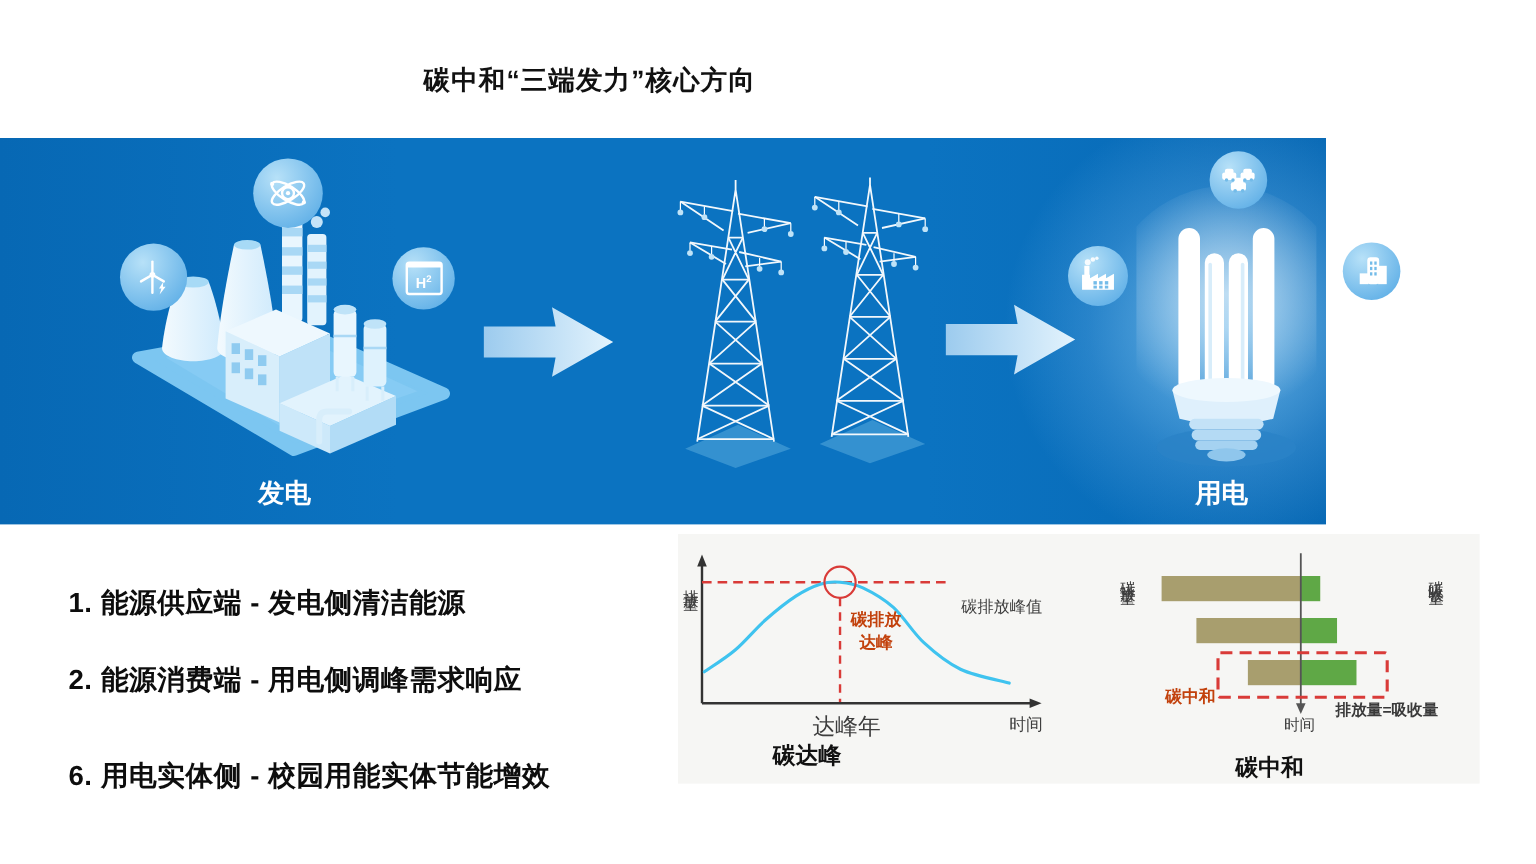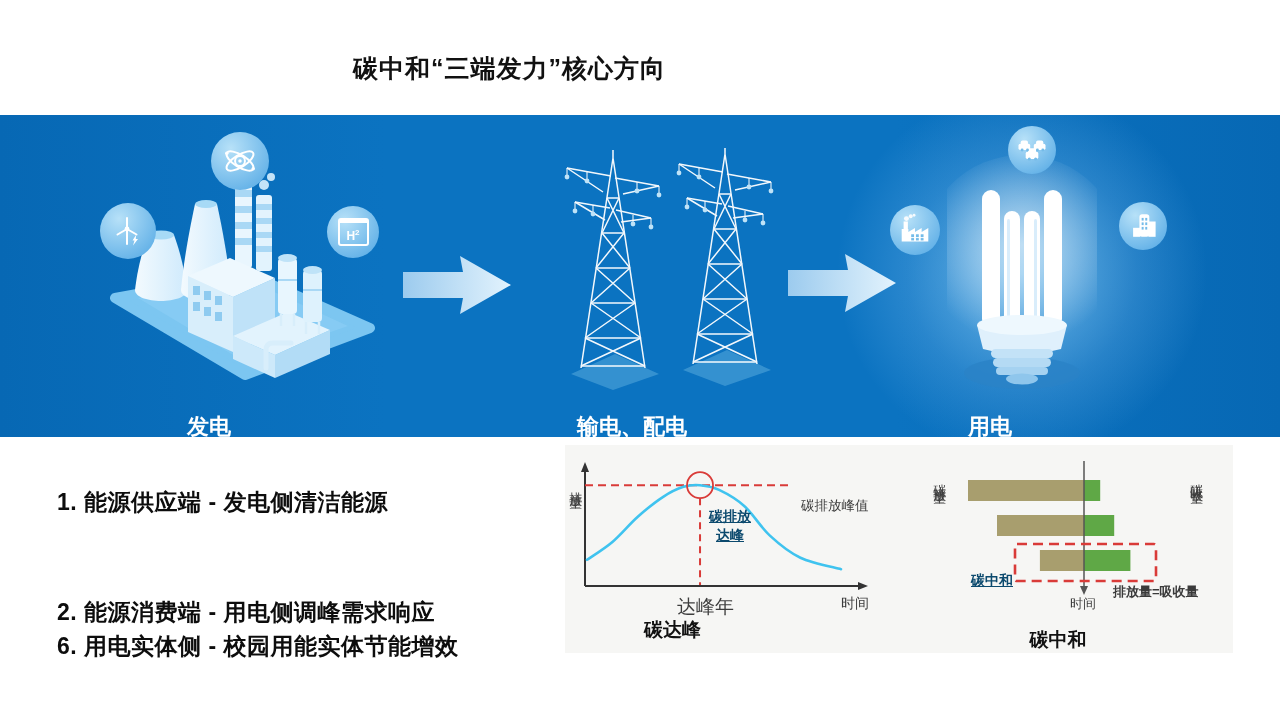--- a/index.html
+++ b/index.html
@@ -5,30 +5,30 @@
   html,body{margin:0;padding:0;}
   body{
     width:1280px;height:720px;position:relative;overflow:hidden;
     background:#ffffff;
     font-family:"Liberation Sans","DejaVu Sans",sans-serif;
     -webkit-font-smoothing:antialiased;
   }
   .abs{position:absolute;}
 
   
-  .slide-title{left:353px;top:52px;font-size:25px;font-weight:bold;color:#111;letter-spacing:1px;}
+  .slide-title{left:353px;top:52px;font-size:22px;font-weight:bold;color:#111;letter-spacing:1px;}
 
   
   .banner{
-    left:0;top:115px;width:1280px;height:322px;
+    left:0;top:115px;width:1105px;height:322px;
     background:
       radial-gradient(circle 185px at 1022px 158px, rgba(130,198,242,.85), rgba(110,180,235,.30) 62%, rgba(110,180,235,0) 100%),
       linear-gradient(90deg,#0768b4 0%,#0b73c1 30%,#0b73c1 70%,#0768b4 100%);
   }
-  .stage-label{top:297px;height:30px;color:#fff;font-size:22px;font-weight:bold;line-height:30px;}
+  .stage-label{top:281px;height:30px;color:#fff;font-size:22px;font-weight:bold;text-align:center;line-height:30px;}
   .lbl-gen{left:187px;width:100px;}
   .lbl-trans{left:577px;width:160px;}
   .lbl-use{left:968px;width:100px;}
 
   
   .icon-circle{
     border-radius:50%;
     background:radial-gradient(circle at 34% 28%, #b7e1f8, #66b3e8 78%);
     display:flex;align-items:center;justify-content:center;
   }
@@ -36,26 +36,26 @@
     border:2px solid #fff;border-radius:3px;width:27px;height:21px;
     color:#fff;font-size:12px;font-weight:bold;text-align:center;line-height:19px;
     border-top-width:5px;
   }
   .h2-frame sup{font-size:8px;}
 
   
   .charts-panel{left:565px;top:445px;width:668px;height:208px;background:#f6f6f4;}
   .chart-label{color:#3d3d3d;font-size:13px;line-height:1.25;}
   .v-label{writing-mode:vertical-rl;text-orientation:upright;letter-spacing:3px;}
-  .red-note{color:#0c4a6e;font-weight:bold;font-size:14px;line-height:1.35;text-decoration:underline;}
+  .red-note{color:#c2410c;font-weight:bold;font-size:14px;line-height:1.35;}
   .chart-title{font-size:19px;font-weight:bold;color:#111;text-align:center;}
 
   
   .key-point{left:57px;font-size:23px;font-weight:bold;color:#0d0d0d;letter-spacing:.5px;margin-top:12px;}
-  .kp1{top:475px;} .kp2{top:585px;} .kp3{top:619px;}
+  .kp1{top:475px;} .kp2{top:539px;} .kp3{top:619px;}
 </style>
 </head>
 <body>
 
 <div class="abs slide-title">碳中和“三端发力”核心方向</div>
 
 <div class="abs banner">
 
   <svg class="abs" style="left:108px;top:25px;" width="285" height="255" viewBox="0 0 285 255">
     <defs>
@@ -284,21 +284,20 @@
           <rect x="22.5" y="11" width="2.2" height="3"></rect>
         <rect x="18.5" y="16" width="2.2" height="3"></rect>
           <rect x="22.5" y="16" width="2.2" height="3"></rect>
         <rect x="18.5" y="21" width="2.2" height="3"></rect>
           <rect x="22.5" y="21" width="2.2" height="3"></rect>
       </g>
     </svg>
   </div>
 
   <div class="abs stage-label lbl-gen">发电</div>
-  <div class="abs stage-label lbl-trans">输电、配电</div>
   <div class="abs stage-label lbl-use">用电</div>
 </div>
 
 <div class="abs key-point kp1">1. 能源供应端 - 发电侧清洁能源</div>
 <div class="abs key-point kp2">2. 能源消费端 - 用电侧调峰需求响应</div>
 <div class="abs key-point kp3">6. 用电实体侧 - 校园用能实体节能增效</div>
 
 <div class="abs charts-panel">
 
   <svg class="abs" id="line-chart-svg" style="left:0;top:0;" width="340" height="208" viewBox="0 0 340 208">

